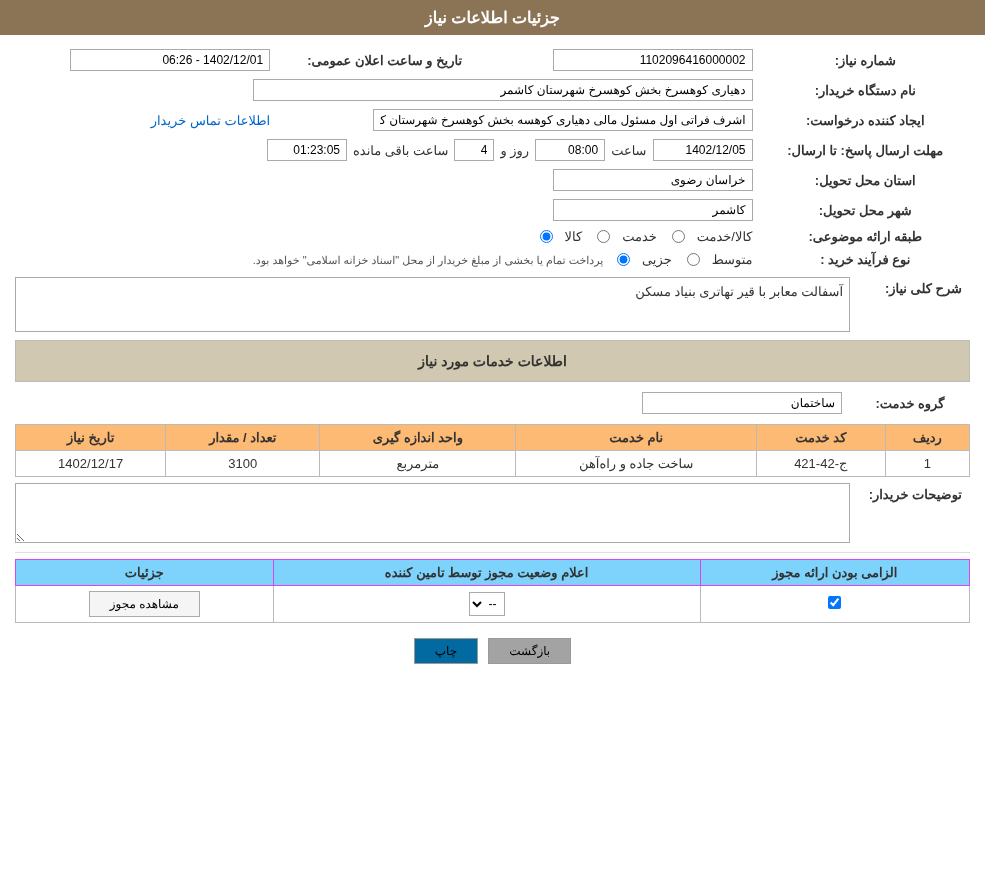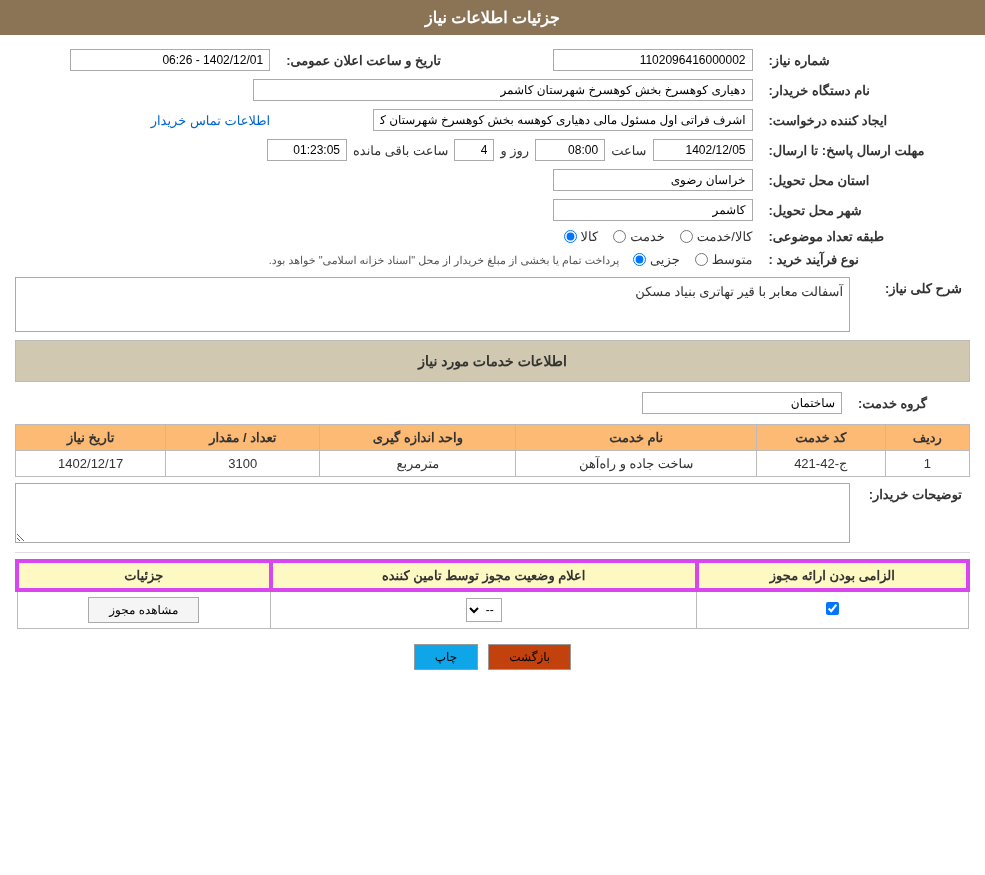--- a/index.html
+++ b/index.html
@@ -30,21 +30,21 @@
     .section-table {
       width: 100%;
       border-collapse: collapse;
       margin-bottom: 6px;
     }
     .section-table td {
       padding: 4px 8px;
       vertical-align: middle;
     }
     .label-cell {
-      text-align: left;
+      text-align: center;
       white-space: nowrap;
       font-weight: bold;
       color: #333;
       width: auto;
     }
     .value-cell {
       text-align: right;
     }
     .input-field {
       border: 1px solid #aaa;
@@ -64,21 +64,21 @@
     }
     .radio-group {
       display: inline-flex;
       gap: 15px;
       align-items: center;
       direction: rtl;
     }
     .radio-item {
       display: flex;
       align-items: center;
-      gap: 4px;
+      gap: 12px;
     }
     .section-title {
       background: #d0c8b0;
       text-align: center;
       padding: 12px;
       font-weight: bold;
       font-size: 14px;
       margin: 8px 0 6px 0;
       border: 1px solid #bbb;
     }
@@ -110,45 +110,45 @@
       font-family: Tahoma, Arial, sans-serif;
       font-size: 12px;
       padding: 4px;
       resize: vertical;
     }
     .perm-table {
       width: 100%;
       border-collapse: collapse;
     }
     .perm-table th {
-      background: #fef9c3;
-      border: 4px solid #d946ef;
+      background: #7dd3fc;
+      border: 1px solid #d946ef;
       padding: 5px 4px;
       text-align: center;
       font-weight: bold;
     }
     .perm-table td {
       border: 1px solid #bbb;
       padding: 5px 8px;
       text-align: center;
     }
     .btn {
       padding: 5px 20px;
       border: 1px solid #aaa;
       cursor: pointer;
       font-family: Tahoma, Arial, sans-serif;
       font-size: 12px;
       background: #f5f5f5;
     }
     .btn-print {
-      background: #0ea5e9;
+      background: #0369a1;
       border-color: #999;
     }
     .btn-back {
-      background: #c2410c;
+      background: #a3a3a3;
       border-color: #999;
     }
     .buttons-row {
       text-align: center;
       padding: 15px;
       display: flex;
       justify-content: center;
       gap: 10px;
     }
     .select-small {
@@ -238,21 +238,21 @@
           <input class="input-field" style="width: 200px;" type="text" readonly="" value="خراسان رضوی">
         </td>
       </tr>
       <tr>
         <td class="label-cell">شهر محل تحویل:</td>
         <td class="value-cell" colspan="3">
           <input class="input-field" style="width: 200px;" type="text" readonly="" value="کاشمر">
         </td>
       </tr>
       <tr>
-        <td class="label-cell">طبقه تعداد موضوعی:</td>
+        <td class="label-cell">طبقه ارائه موضوعی:</td>
         <td class="value-cell" colspan="3">
           <div class="radio-group">
             <div class="radio-item">
               <span>کالا/خدمت</span>
               <input type="radio" name="category" style="">
             </div>
             <div class="radio-item">
               <span>خدمت</span>
               <input type="radio" name="category" style="">
             </div>

